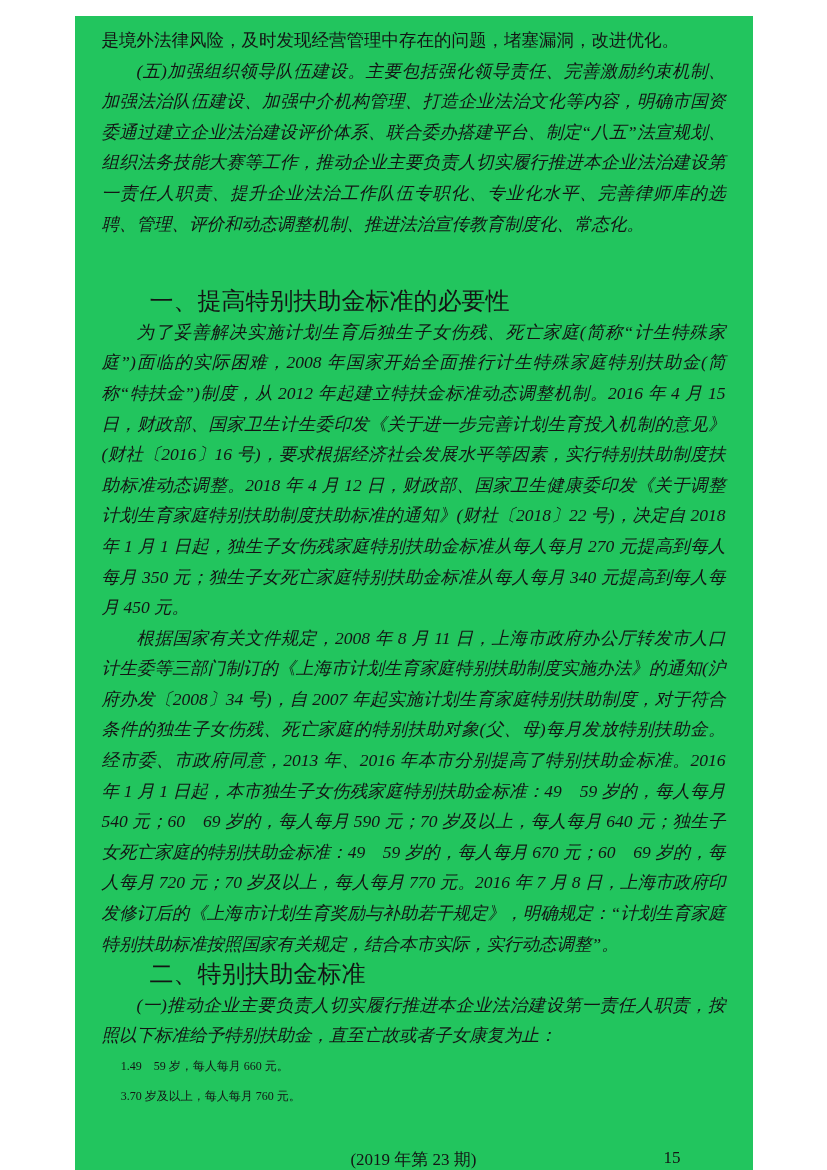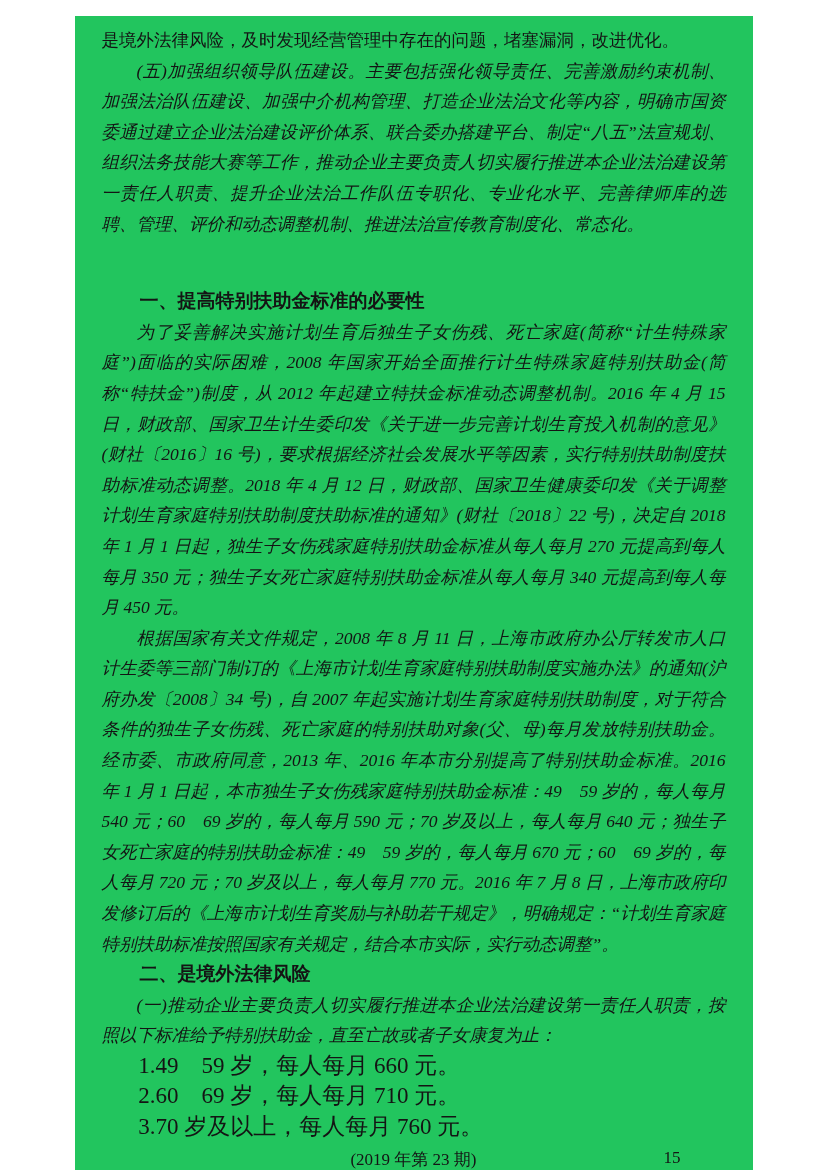--- a/index.html
+++ b/index.html
@@ -27,28 +27,28 @@
     font-size: 36px;
     font-weight: bold;
     text-align: center;
     line-height: 55px;
     letter-spacing: 1px;
     margin-top: 47px;
     margin-bottom: 29px;
     font-family: "Liberation Serif", "DejaVu Serif", serif;
   }
   .section-heading {
-    font-size: 19px;
+    font-size: 24px;
     line-height: 30.6px;
-    font-weight: bold;
+    font-weight: normal;
     text-indent: 2em;
     font-family: "Liberation Sans", "DejaVu Sans", sans-serif;
   }
   .list-item {
-    font-size: 23px;
+    font-size: 12px;
     line-height: 30.4px;
     text-indent: 1.6em;
     text-align: left;
   }
   .footer {
     position: absolute;
     left: 0;
     right: 0;
     bottom: 14px;
     height: 24px;
@@ -78,26 +78,25 @@
   <div class="doc-title">
   </div>
 
 
   <p class="section-heading">一、提高特别扶助金标准的必要性</p>
 
   <p class="body-text indent">为了妥善解决实施计划生育后独生子女伤残、死亡家庭(简称“计生特殊家庭”)面临的实际困难，2008 年国家开始全面推行计生特殊家庭特别扶助金(简称“特扶金”)制度，从 2012 年起建立特扶金标准动态调整机制。2016 年 4 月 15 日，财政部、国家卫生计生委印发《关于进一步完善计划生育投入机制的意见》(财社〔2016〕16 号)，要求根据经济社会发展水平等因素，实行特别扶助制度扶助标准动态调整。2018 年 4 月 12 日，财政部、国家卫生健康委印发《关于调整计划生育家庭特别扶助制度扶助标准的通知》(财社〔2018〕22 号)，决定自 2018 年 1 月 1 日起，独生子女伤残家庭特别扶助金标准从每人每月 270 元提高到每人每月 350 元；独生子女死亡家庭特别扶助金标准从每人每月 340 元提高到每人每月 450 元。</p>
 
   <p class="body-text indent">根据国家有关文件规定，2008 年 8 月 11 日，上海市政府办公厅转发市人口计生委等三部门制订的《上海市计划生育家庭特别扶助制度实施办法》的通知(沪府办发〔2008〕34 号)，自 2007 年起实施计划生育家庭特别扶助制度，对于符合条件的独生子女伤残、死亡家庭的特别扶助对象(父、母)每月发放特别扶助金。经市委、市政府同意，2013 年、2016 年本市分别提高了特别扶助金标准。2016 年 1 月 1 日起，本市独生子女伤残家庭特别扶助金标准：49　59 岁的，每人每月 540 元；60　69 岁的，每人每月 590 元；70 岁及以上，每人每月 640 元；独生子女死亡家庭的特别扶助金标准：49　59 岁的，每人每月 670 元；60　69 岁的，每人每月 720 元；70 岁及以上，每人每月 770 元。2016 年 7 月 8 日，上海市政府印发修订后的《上海市计划生育奖励与补助若干规定》，明确规定：“计划生育家庭特别扶助标准按照国家有关规定，结合本市实际，实行动态调整”。</p>
 
-  <p class="section-heading">二、是境外法律风险</p>
+  <p class="section-heading">二、特别扶助金标准</p>
 
   <p class="body-text indent">(一)推动企业主要负责人切实履行推进本企业法治建设第一责任人职责，按照以下标准给予特别扶助金，直至亡故或者子女康复为止：</p>
 
   <p class="list-item">1.49　59 岁，每人每月 660 元。</p>
-  <p class="list-item">2.60　69 岁，每人每月 710 元。</p>
   <p class="list-item">3.70 岁及以上，每人每月 760 元。</p>
 
   <div class="footer">
     <span class="footer-issue">(2019 年第 23 期)</span>
     <span class="footer-page-num">15</span>
   </div>
 
 </div>
 
 </body></html>

